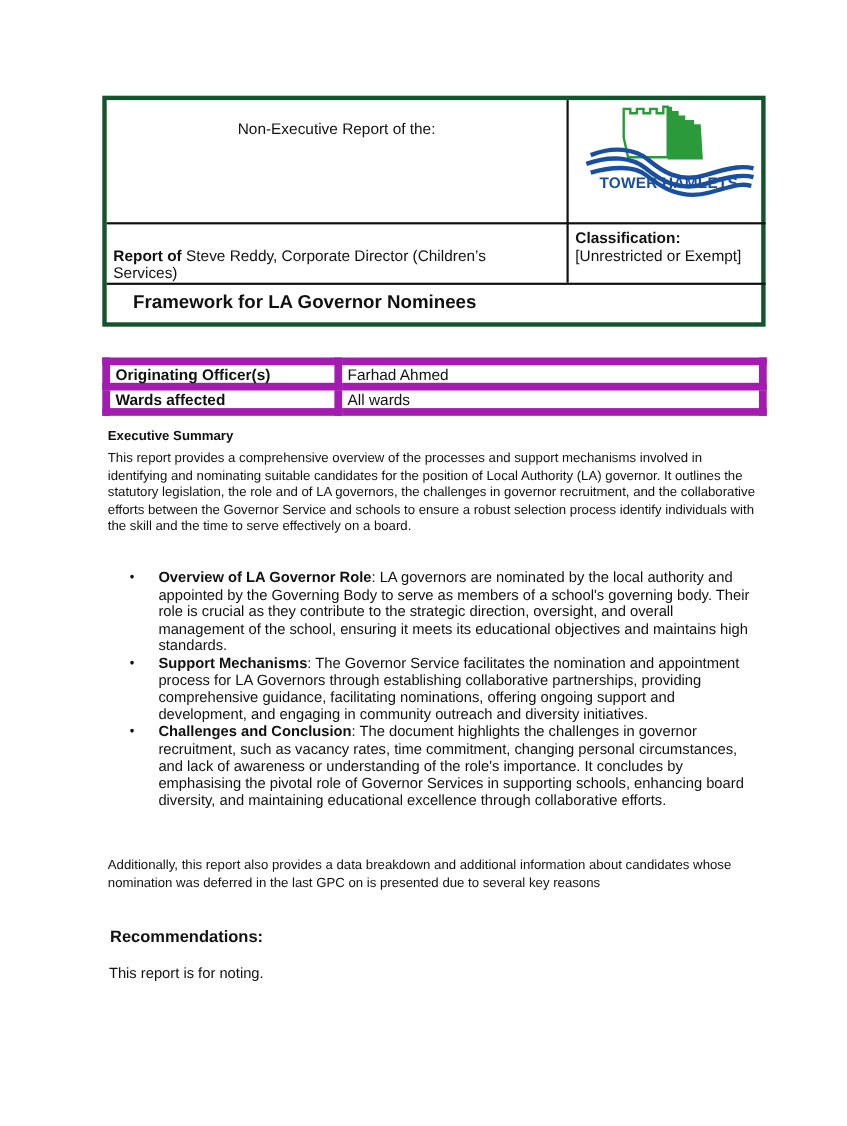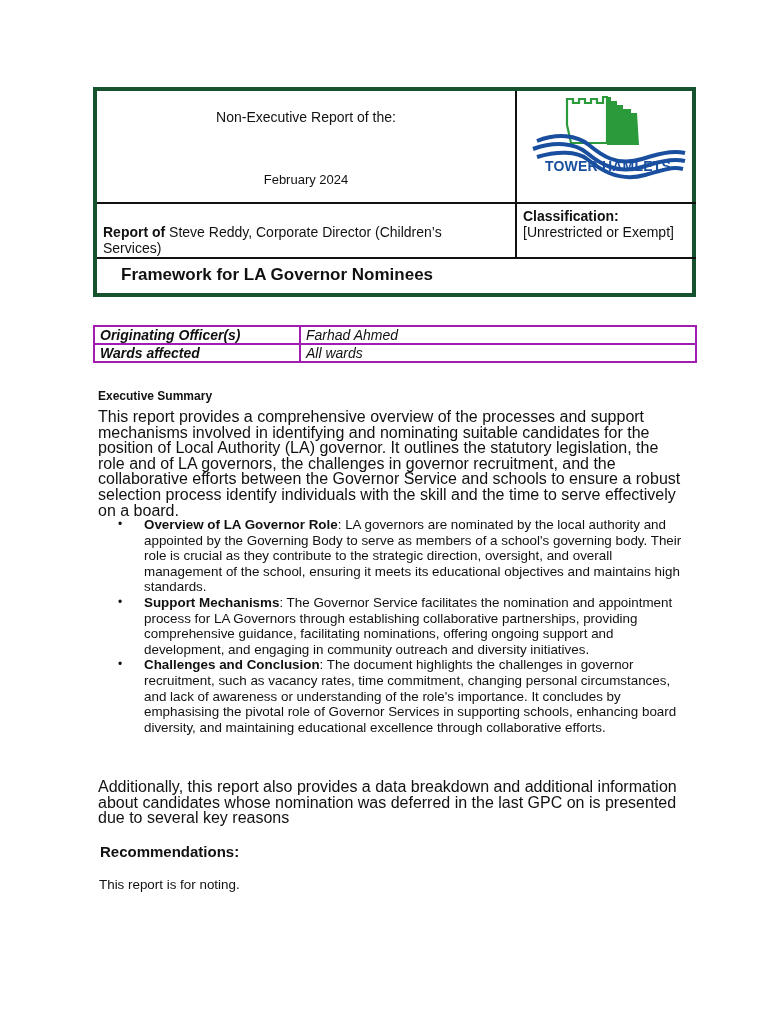--- a/index.html
+++ b/index.html
@@ -24,46 +24,45 @@
     .classif-label { font-weight: bold; display: block; }
 
     .doc-title { left: 24px; top: 174px; font-size: 17px; font-weight: bold; }
 
     .logo { left: 430px; top: 4px; width: 160px; height: 100px; }
     .logo-text { left: 420px; top: 67px; width: 182px; text-align: center;
                  font-size: 14px; font-weight: bold; color: #1a4fa0; letter-spacing: 0.2px; }
 
     
     .officer-table { left: 93px; top: 325px; width: 604px; border-collapse: collapse; }
-    .officer-table td { border: 2px solid #a21caf; font-size: 14px; padding: 0 5px; height: 16px; line-height: 16px; font-style: italic; }
+    .officer-table td { border: 7px solid #a21caf; font-size: 14px; padding: 0 5px; height: 16px; line-height: 16px; }
     .officer-table td.lbl { font-weight: bold; width: 194px; }
 
     
     .exec-head { left: 98px; top: 389px; font-size: 12px; font-weight: bold; }
-    .para { left: 98px; width: 590px; font-size: 16px; line-height: 15.6px; }
+    .para { left: 98px; width: 590px; font-size: 12px; line-height: 15.6px; }
     .p1 { top: 409px; }
     .bullets { left: 98px; top: 517px; width: 590px; font-size: 13.4px; line-height: 15.6px;
                margin: 0; padding: 0; list-style: none; }
     .bullets li { position: relative; padding-left: 46px; }
     .bullets li .dot { position: absolute; left: 20px; top: 0; font-size: 12px; }
     .bullets li b { font-weight: bold; }
     .p2 { top: 779px; }
     .rec-head { left: 100px; top: 843px; font-size: 15px; font-weight: bold; }
     .rec-body { left: 99px; top: 877px; font-size: 13.4px; }
   </style>
 </head>
 <body>
 
 <div class="abs header-box">
   <div class="abs hb-vline"></div>
   <div class="abs hb-hline1"></div>
   <div class="abs hb-hline2"></div>
 
   <div class="abs nonexec">Non-Executive Report of the:</div>
-  <div class="abs date">February 2024</div>
 
   <svg class="abs logo" viewBox="0 0 160 100">
 
     <path d="M40 8 L40 4 L46 4 L46 8 L52 8 L52 4 L58 4 L58 8 L64 8 L64 4 L70 4 L70 8 L76 8 L76 2 L80 2 L80 48 L44 48 L40 30 Z" fill="#ffffff" stroke="#2a9a3a" stroke-width="2.2"></path>
 
     <path d="M80 2 L84 2 L84 6 L90 6 L90 10 L96 10 L96 14 L104 14 L104 18 L110 18 L112 50 L80 50 Z" fill="#2a9a3a"></path>
 
     <path d="M10 46 C30 38, 50 40, 62 50 S 90 72, 115 64 S 150 56, 158 58" fill="none" stroke="#1a4fa0" stroke-width="4"></path>
     <path d="M6 54 C28 46, 48 48, 60 58 S 90 80, 115 72 S 150 64, 158 66" fill="none" stroke="#1a4fa0" stroke-width="4"></path>
     <path d="M10 62 C30 56, 50 56, 60 64 S 90 88, 118 80 S 148 72, 156 74" fill="none" stroke="#1a4fa0" stroke-width="4"></path>

